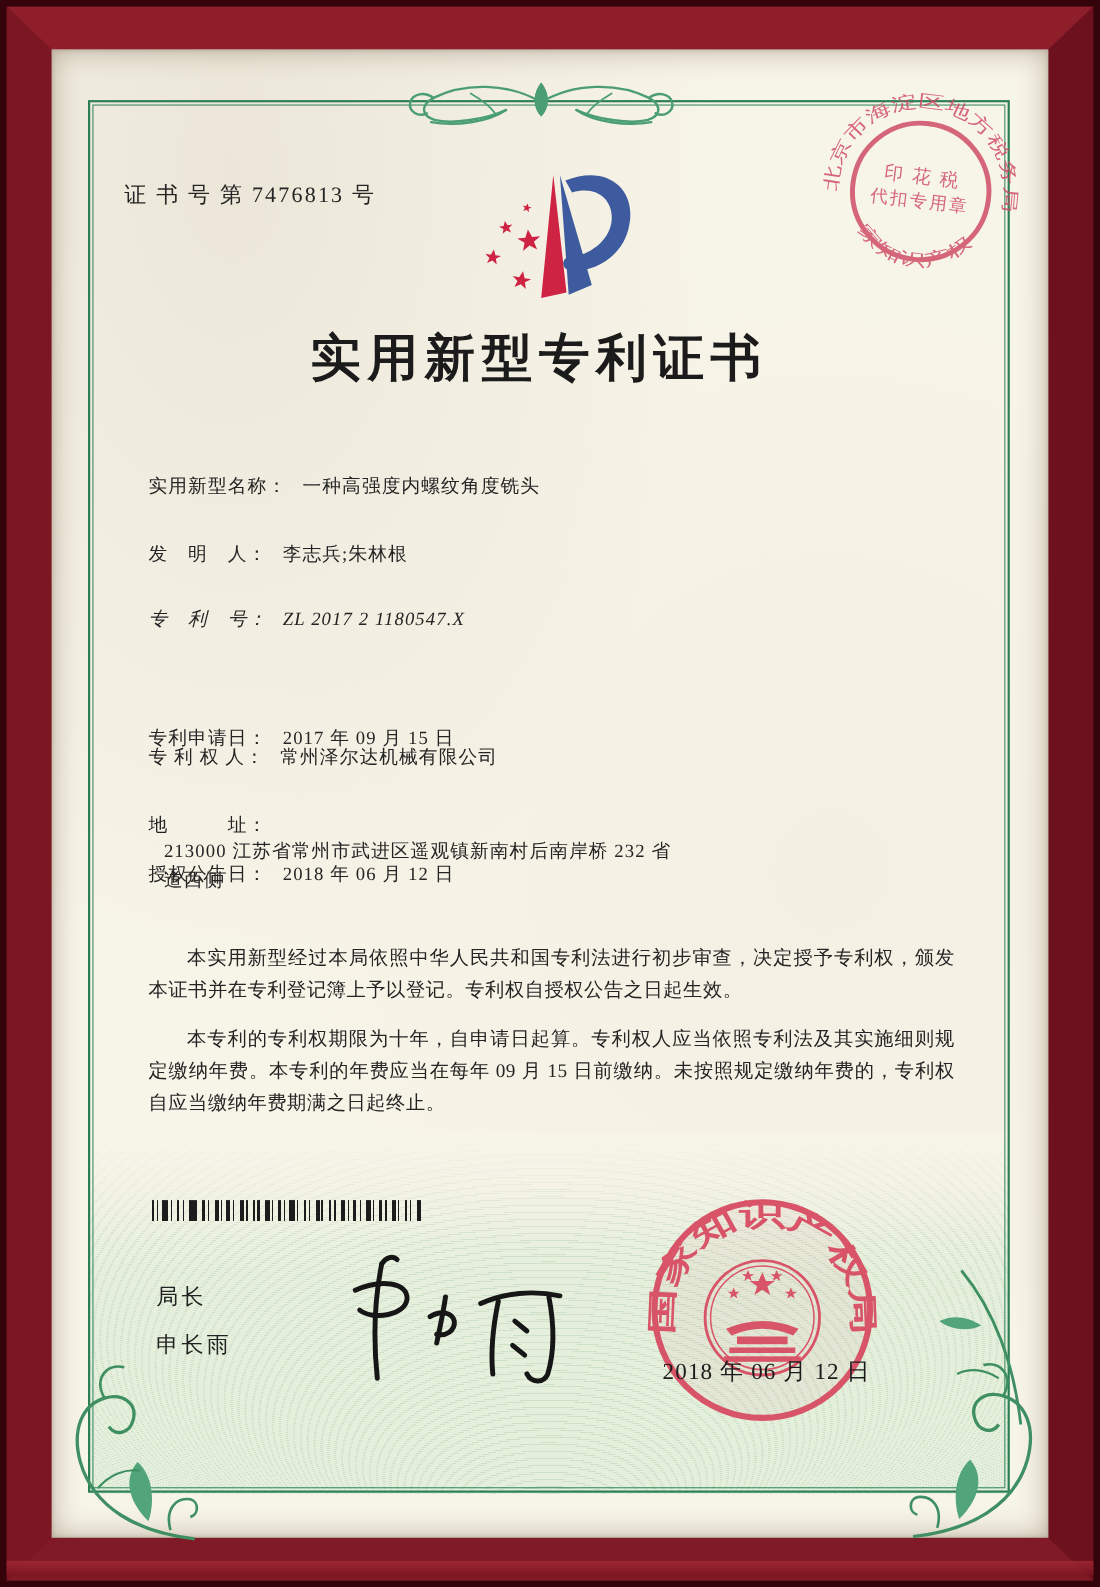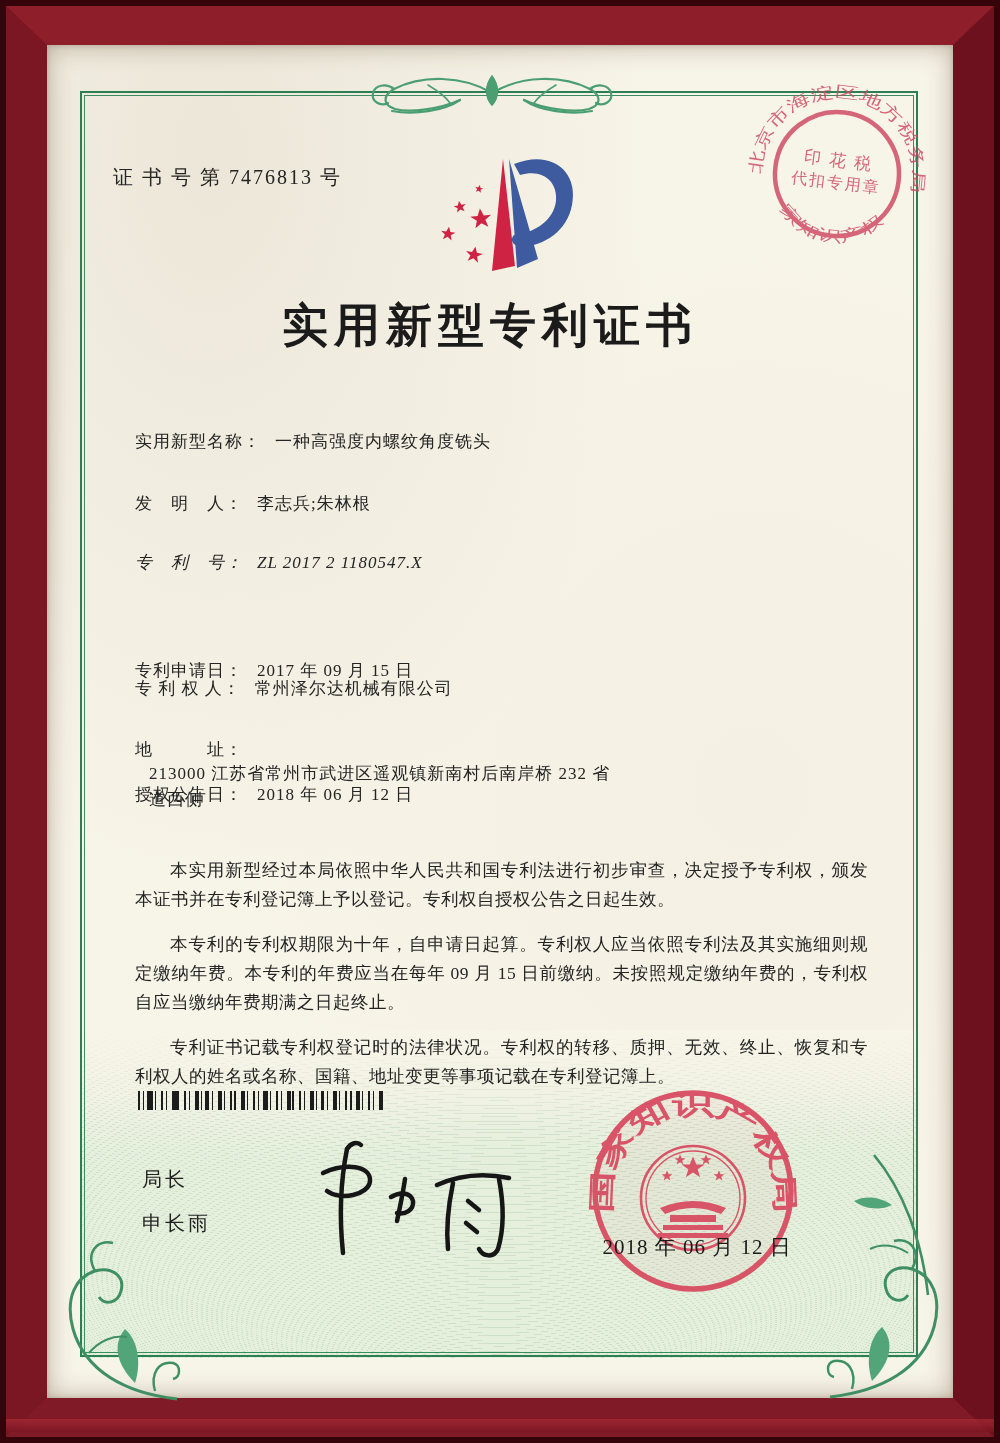--- a/index.html
+++ b/index.html
@@ -162,21 +162,20 @@
 道西侧</span>
       </div>
       <div class="row row-r7">
         <span><span class="flabel">授权公告日：</span><span class="fvalue">2018 年 06 月 12 日</span></span>
       </div>
     </div>
 
     <div class="paras">
       <p>本实用新型经过本局依照中华人民共和国专利法进行初步审查，决定授予专利权，颁发本证书并在专利登记簿上予以登记。专利权自授权公告之日起生效。</p>
       <p>本专利的专利权期限为十年，自申请日起算。专利权人应当依照专利法及其实施细则规定缴纳年费。本专利的年费应当在每年 09 月 15 日前缴纳。未按照规定缴纳年费的，专利权自应当缴纳年费期满之日起终止。</p>
-      <p>专利证书记载专利权登记时的法律状况。专利权的转移、质押、无效、终止、恢复和专利权人的姓名或名称、国籍、地址变更等事项记载在专利登记簿上。</p>
     </div>
 
     <div class="barcode"></div>
 
     <div class="signer">
       <div>局长</div>
       <div>申长雨</div>
     </div>
 
     <svg class="signature" viewBox="0 0 240 130">

